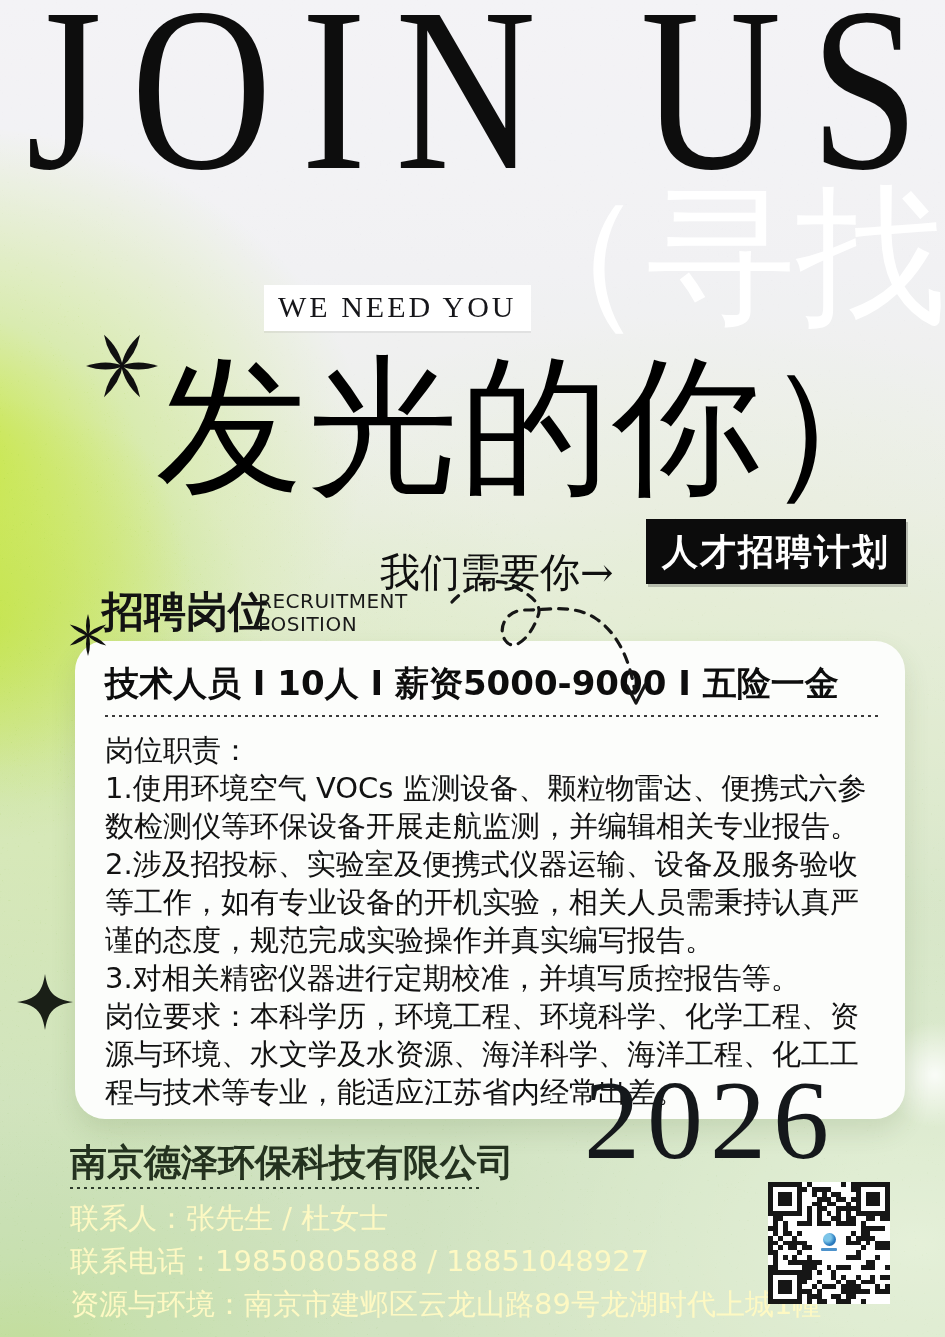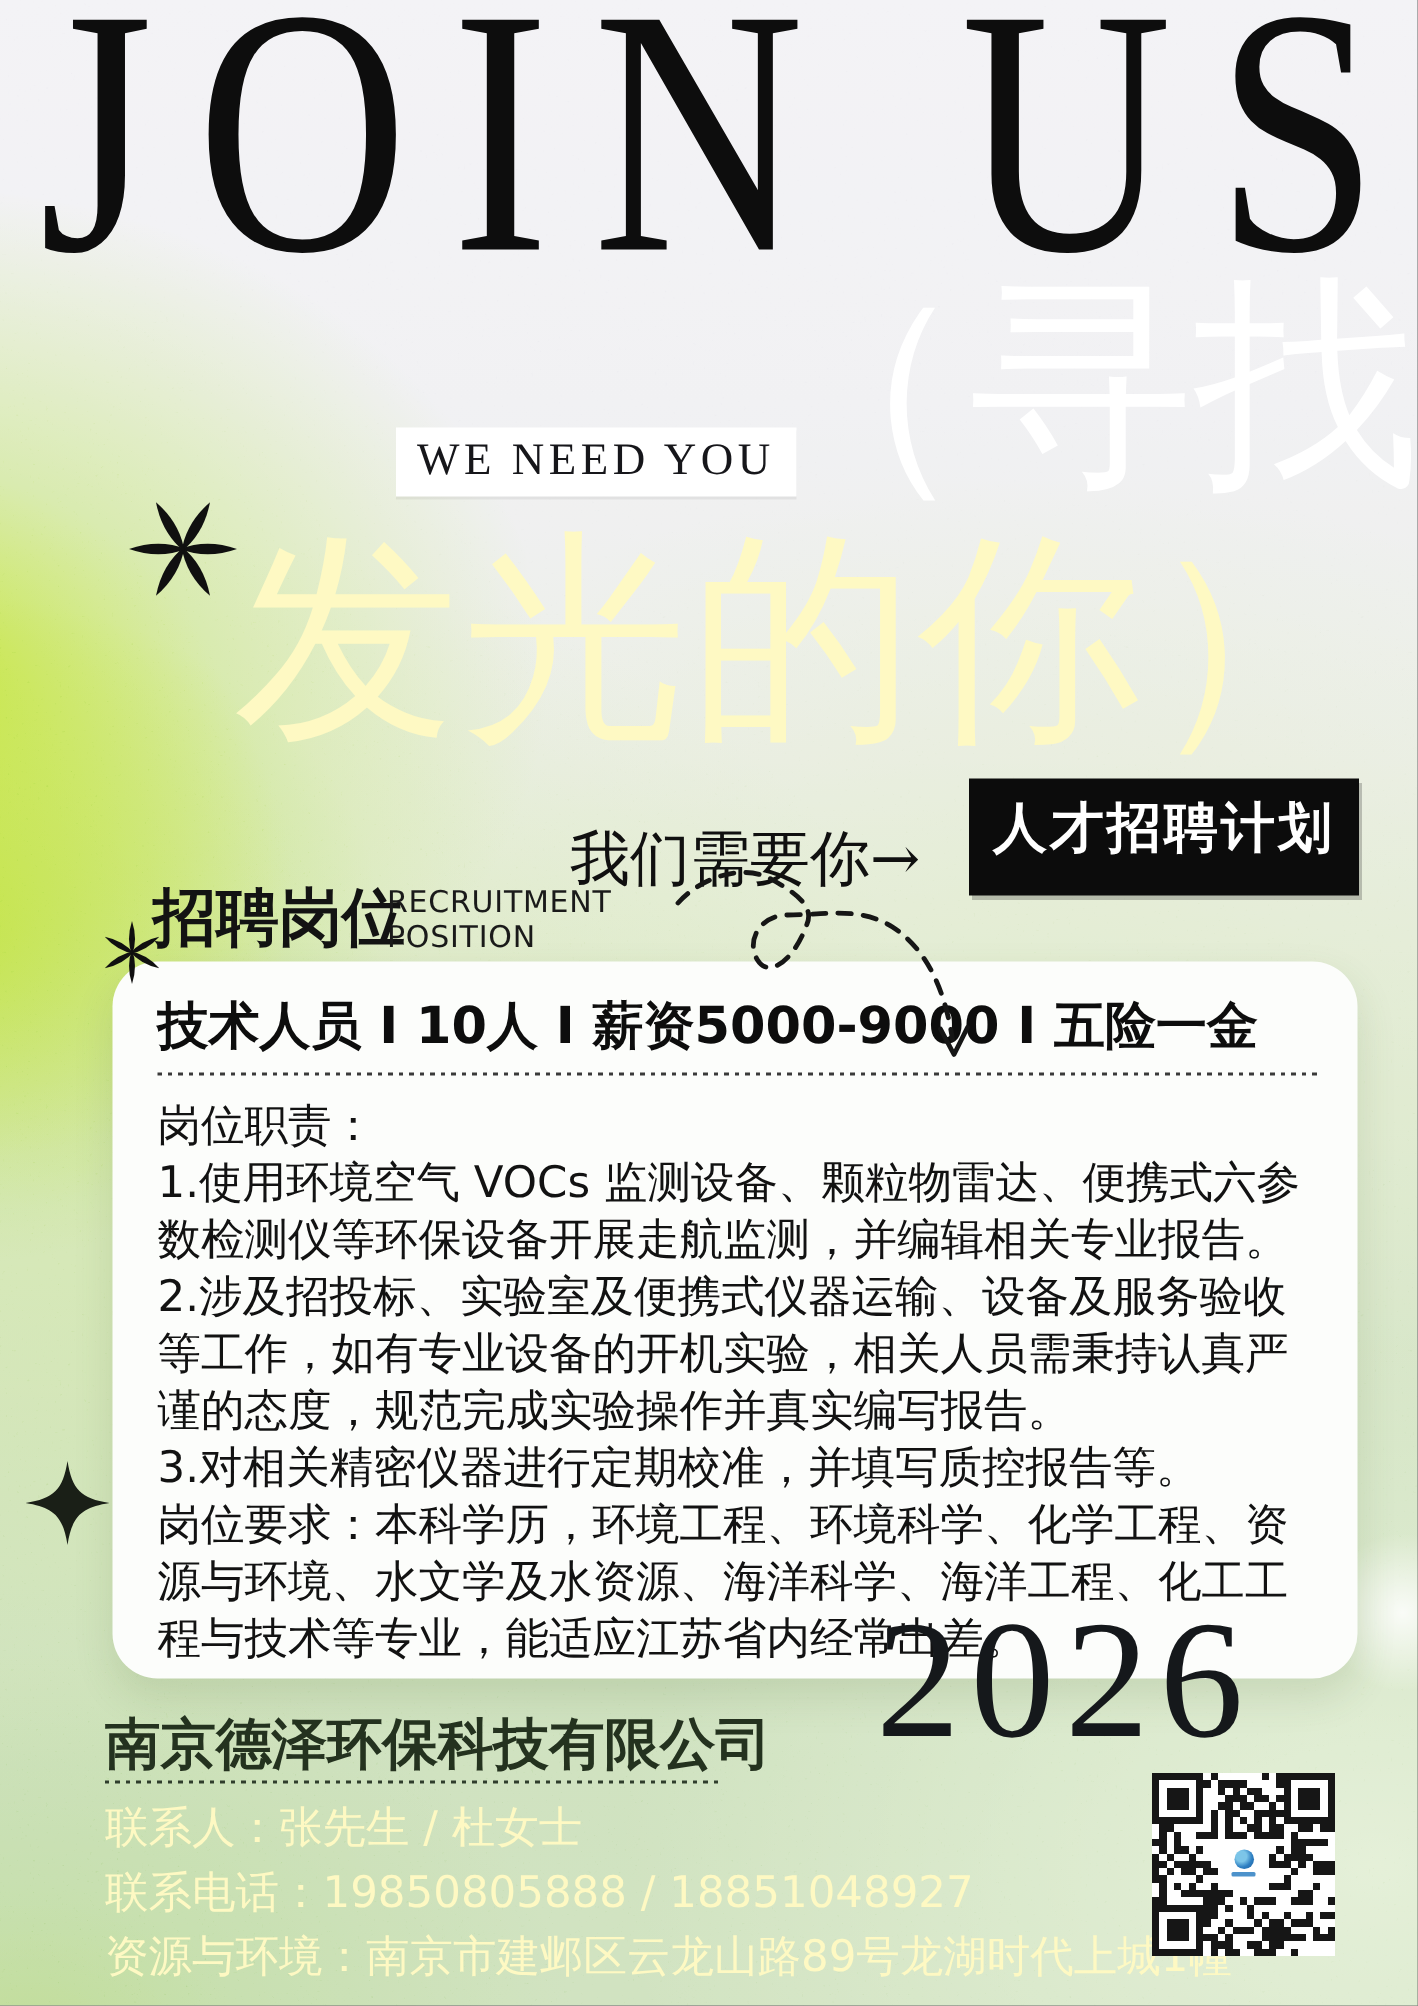--- a/index.html
+++ b/index.html
@@ -22,25 +22,25 @@
     display:flex;justify-content:space-between;
     font-family:"Liberation Serif","DejaVu Serif",serif;font-size:195px;line-height:1;
     transform:scaleY(1.2);transform-origin:top left;color:#0d0d0d;white-space:nowrap;}
   .join-title .sp{width:46px;}
   .we-need-you{position:absolute;left:264px;top:285px;z-index:2;background:#fff;
     padding:5px 14px 7px;font-family:"Liberation Serif","DejaVu Serif",serif;
     font-size:30px;letter-spacing:3px;color:#16161a;box-shadow:0 2px 0 rgba(0,0,0,.06);}
   .paren1{position:absolute;left:496px;top:178px;z-index:2;
     font-family:Liberation Sans, sans-serif;font-size:150px;line-height:1.05;color:#ffffff;white-space:nowrap;}
   .paren2{position:absolute;left:156px;top:348px;z-index:2;
-    font-family:"DejaVu Serif",serif;font-size:150px;line-height:1.05;letter-spacing:2px;color:#fef9c3;white-space:nowrap;}
+    font-family:"DejaVu Serif",serif;font-size:150px;line-height:1.05;letter-spacing:2px;color:#000000;white-space:nowrap;}
   .need-cn{position:absolute;left:380px;top:528px;z-index:2;
     font-family:"DejaVu Serif",serif;font-size:40px;color:#101010;white-space:nowrap;margin-top:17px;}
   .plan-badge{position:absolute;left:646px;top:519px;z-index:2;background:#0c0c0c;color:#fff;
-    padding:9px 16px 20px;font-family:"DejaVu Serif",serif;font-weight:bold;font-size:36px;
+    padding:9px 16px 7px;font-family:"DejaVu Serif",serif;font-weight:bold;font-size:36px;
     letter-spacing:2px;white-space:nowrap;box-shadow:2px 3px 0 rgba(40,40,40,.25);}
   
   .sec-cn{position:absolute;left:102px;top:584px;z-index:2;font-weight:bold;font-size:42px;color:#131313;white-space:nowrap;}
   .sec-en{position:absolute;left:258px;top:590px;z-index:2;font-size:20px;line-height:23px;color:#1a1a1a;letter-spacing:.5px;}
   
   .deco{position:absolute;z-index:3;pointer-events:none;}
   
   .card{position:absolute;left:75px;top:641px;width:830px;height:478px;z-index:2;
     background:#fcfdfb;border-radius:30px;box-shadow:0 12px 26px rgba(70,100,45,.14);}
   .card-title{position:absolute;left:30px;top:20px;right:26px;font-weight:bold;font-size:34px;color:#0d0d0d;white-space:nowrap;}

